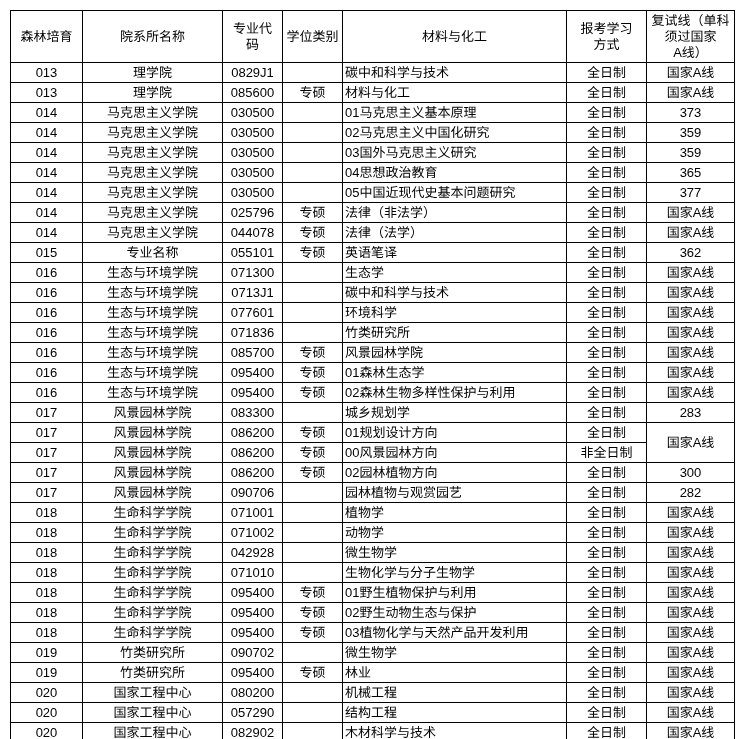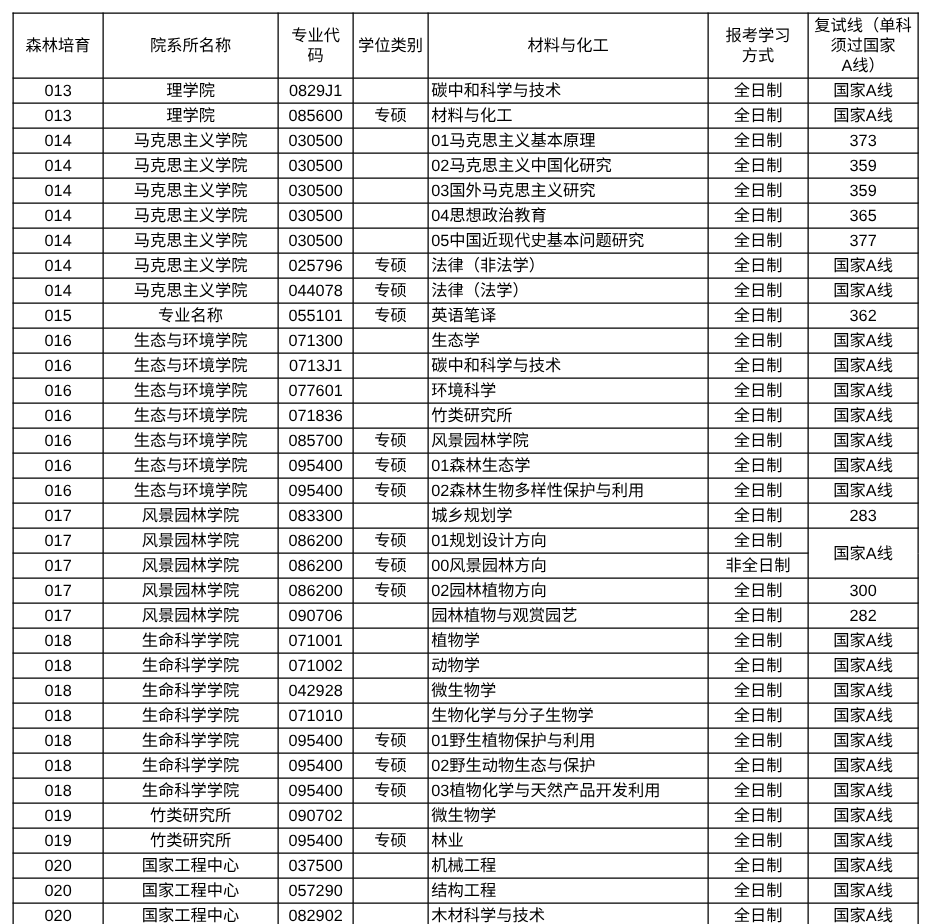--- a/index.html
+++ b/index.html
@@ -363,21 +363,21 @@
           <td class="ctr">竹类研究所</td>
           <td class="ctr">095400</td>
           <td class="ctr">专硕</td>
           <td class="lft">林业</td>
           <td class="ctr">全日制</td>
           <td class="ctr">国家A线</td>
         </tr>
         <tr>
           <td class="ctr">020</td>
           <td class="ctr">国家工程中心</td>
-          <td class="ctr">037500</td>
+          <td class="ctr">080200</td>
           <td class="ctr"></td>
           <td class="lft">机械工程</td>
           <td class="ctr">全日制</td>
           <td class="ctr">国家A线</td>
         </tr>
         <tr>
           <td class="ctr">020</td>
           <td class="ctr">国家工程中心</td>
           <td class="ctr">057290</td>
           <td class="ctr"></td>

